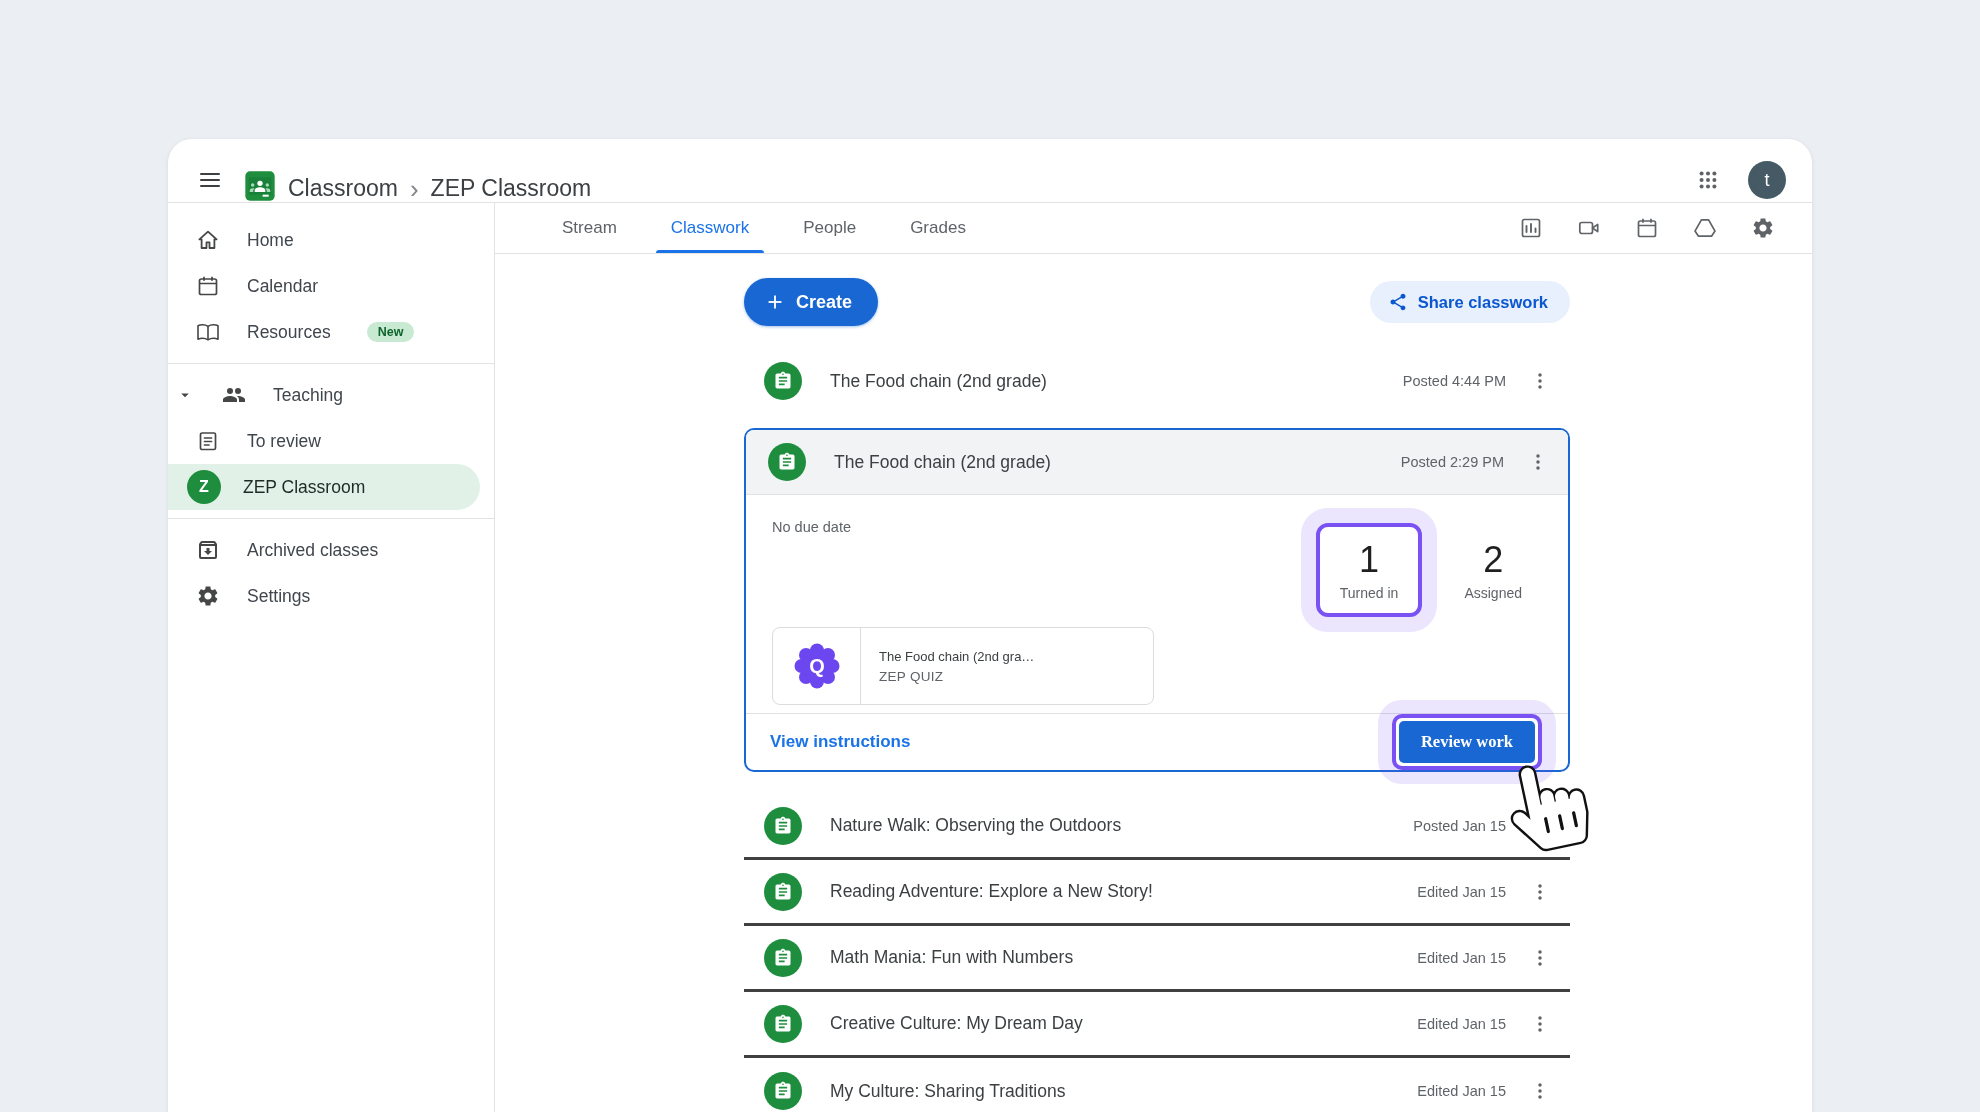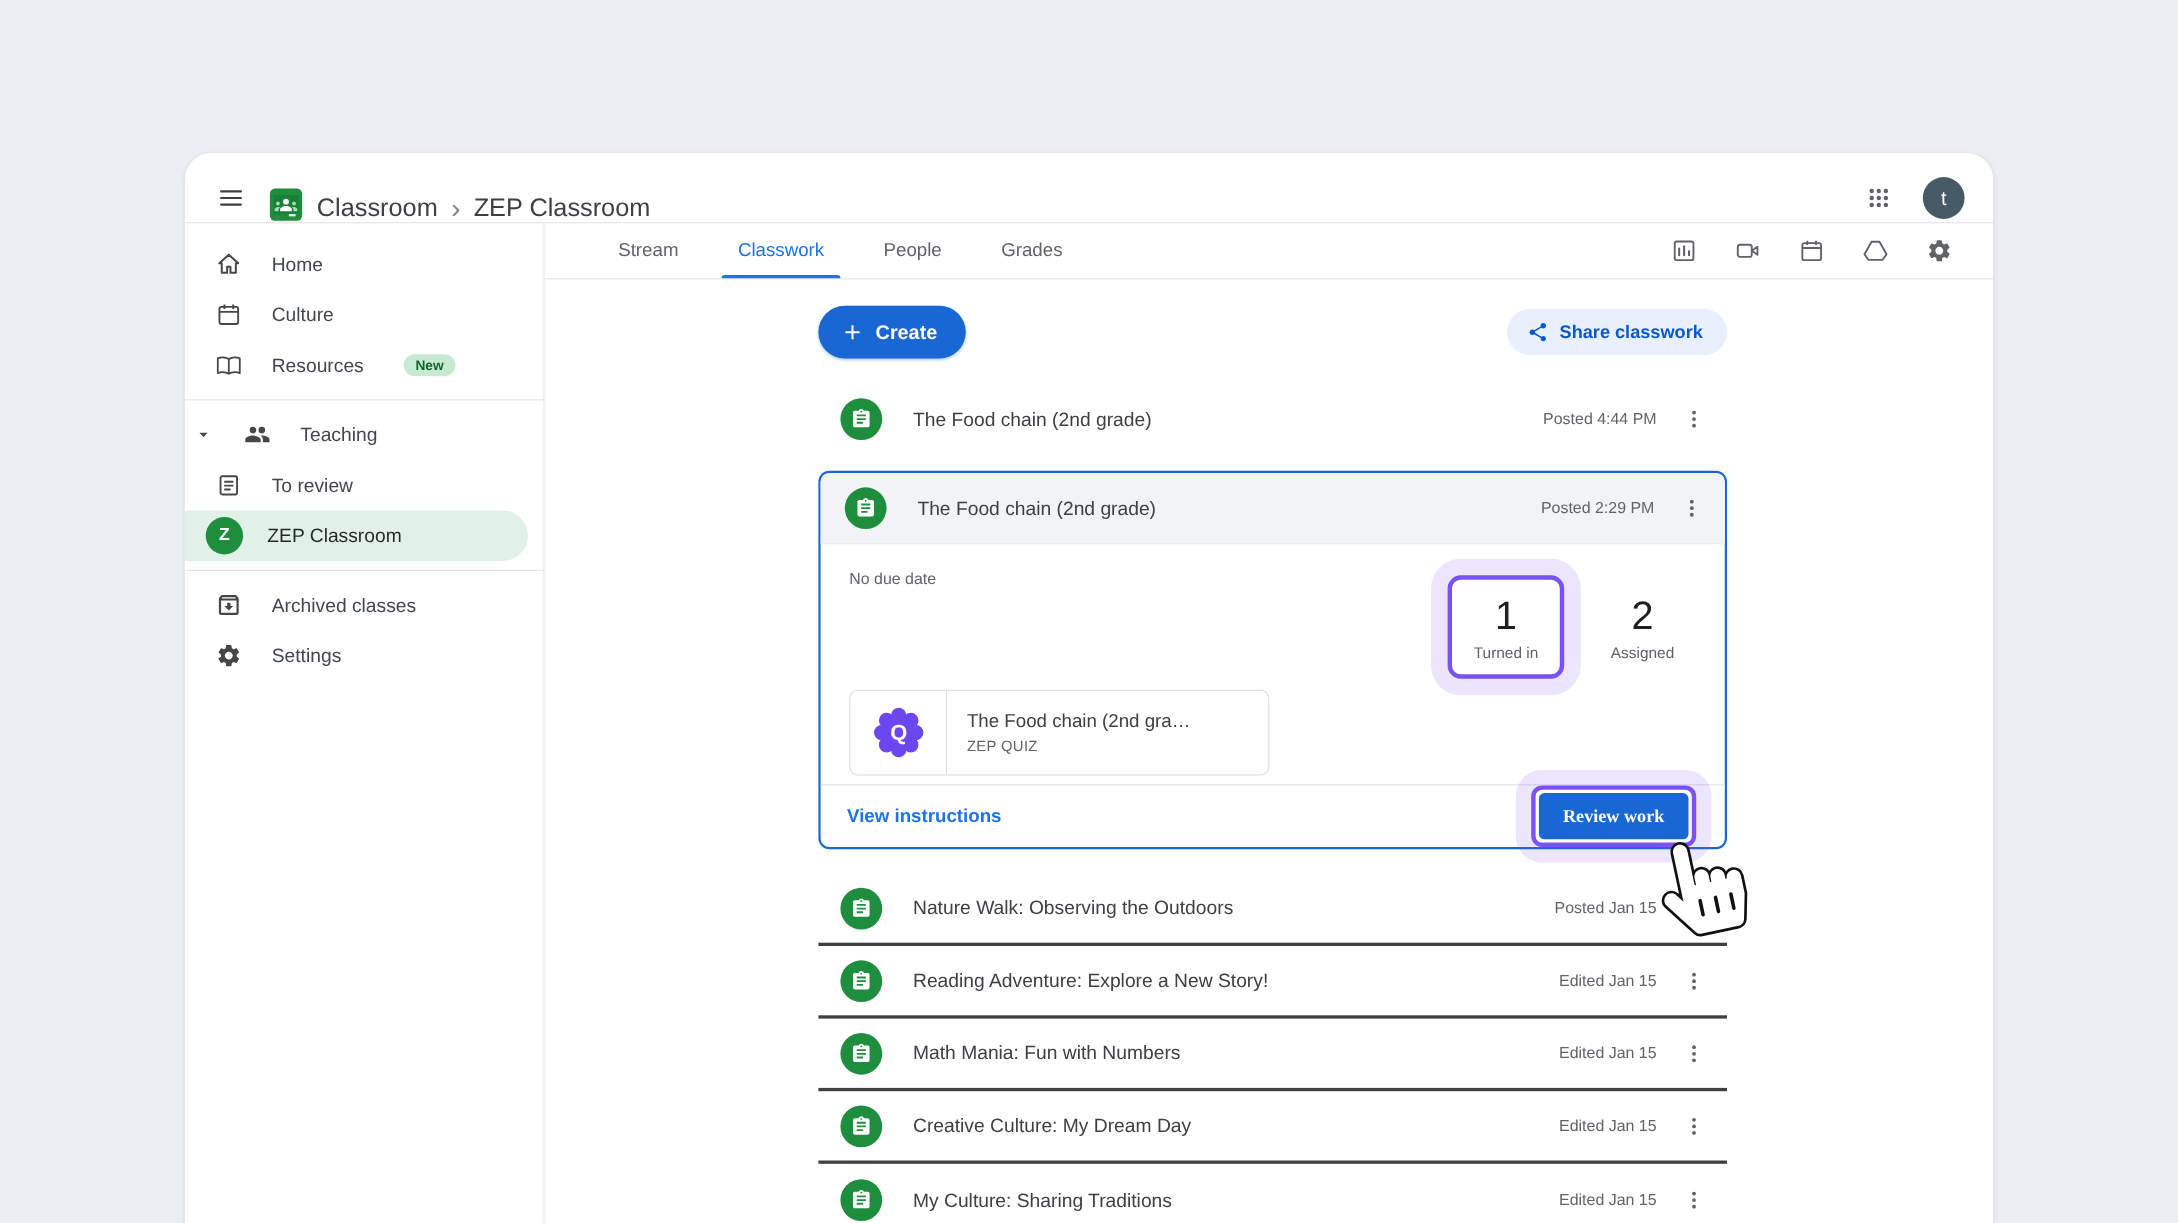--- a/index.html
+++ b/index.html
@@ -130,21 +130,21 @@
   .attach {
     margin-top:92px; width:382px; height:78px;
     border:1px solid #dadce0; border-radius:8px;
     display:flex; align-items:stretch; cursor:pointer; background:#fff;
   }
   .attach-icon {
     width:88px; border-right:1px solid #dadce0; flex:none;
     display:flex; align-items:center; justify-content:center;
   }
   .attach-text { display:flex; flex-direction:column; justify-content:center; padding-left:18px; min-width:0; }
-  .attach-title { font-size:17px; color:#3c4043; white-space:nowrap; overflow:hidden; }
+  .attach-title { font-size:13px; color:#3c4043; white-space:nowrap; overflow:hidden; }
   .attach-sub { font-size:13.5px; color:#5f6368; margin-top:5px; letter-spacing:.3px; }
   .ex-footer {
     margin-top:8px; border-top:1px solid #e0e0e0;
     height:57px; display:flex; align-items:center; justify-content:space-between;
     padding:0 26px 0 24px;
   }
   .link-btn {
     background:none; border:none; cursor:pointer; font-family:inherit;
     color:#1a73e8; font-size:17px; font-weight:600;
   }
@@ -215,21 +215,21 @@
         </span>
         <span>Home</span>
       </div>
       <div class="side-item">
         <span class="si">
           <svg width="24" height="24" viewBox="0 0 24 24">
               <rect x="3.5" y="5" width="17" height="15.5" rx="1.8" fill="none" stroke="currentColor" stroke-width="1.7"></rect>
               <path d="M3.5 9.5h17M8 2.8v4M16 2.8v4" stroke="currentColor" stroke-width="1.7" fill="none"></path>
             </svg>
         </span>
-        <span>Culture</span>
+        <span>Calendar</span>
       </div>
       <div class="side-item">
         <span class="si">
           <svg width="24" height="24" viewBox="0 0 24 24">
               <path d="M12 6.4C10.5 5.3 8.4 4.8 6.5 4.8c-1.6 0-3.3.3-4.5 1v13.4c1.2-.6 2.9-1 4.5-1 1.9 0 4 .5 5.5 1.6 1.5-1.1 3.6-1.6 5.5-1.6 1.6 0 3.3.4 4.5 1V5.8c-1.2-.7-2.9-1-4.5-1-1.9 0-4 .5-5.5 1.6z" fill="none" stroke="currentColor" stroke-width="1.6" stroke-linejoin="round"></path>
               <path d="M12 6.4v13.4" stroke="currentColor" stroke-width="1.6"></path>
             </svg>
         </span>
         <span>Resources</span>
         <span class="new-badge">New</span>

